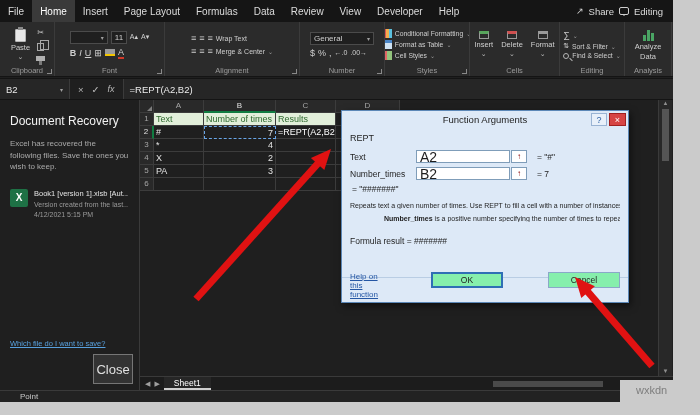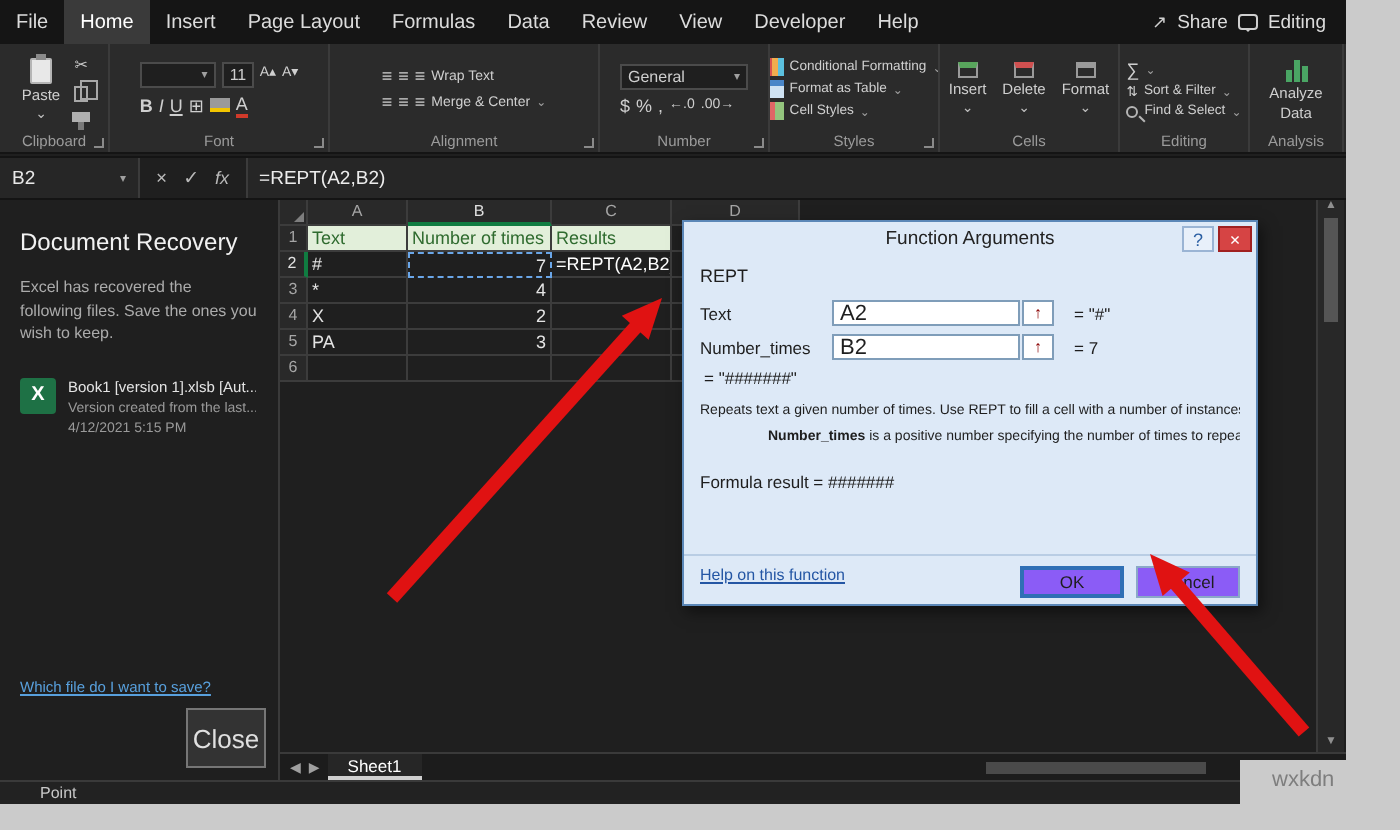--- a/index.html
+++ b/index.html
@@ -126,34 +126,34 @@
   .dtitle { height:17px; display:flex; align-items:center; justify-content:center; font-size:9.5px; color:#222; position:relative; }
   .dhelp { position:absolute; right:21px; top:2px; width:16px; height:13px; background:#e8f0fa; border:1px solid #9ab4d4;
            color:#2b5fa3; font-size:9px; display:flex; align-items:center; justify-content:center; }
   .dclose { position:absolute; right:2px; top:2px; width:17px; height:13px; background:#d64444; border:1px solid #a02020;
             color:#fff; font-size:9px; display:flex; align-items:center; justify-content:center; }
   .dbody { position:relative; padding:3px 8px; height:176px; }
   .fn-name { font-size:9px; margin:2px 0 7px; }
   .drow { display:flex; align-items:center; margin-bottom:4px; font-size:8.5px; }
   .dlabel { width:66px; }
   .dinput { width:94px; height:13px; background:#fff; border:1px solid #7f9db9; display:flex; align-items:center;
-            padding:0 3px; font-size:11px; }
+            padding:0 3px; font-size:14px; }
   .dpick { width:16px; height:13px; background:#fff; border:1px solid #7f9db9; margin-left:1px; color:#8b0000;
            font-size:8px; display:flex; align-items:center; justify-content:center; }
   .dres { margin-left:10px; }
   .interim { font-size:8.5px; margin:3px 0 8px 2px; }
   .ddesc { font-size:7px; white-space:nowrap; overflow:hidden; margin-top:4px; }
   .dargline { font-size:7px; margin:6px 0 0 34px; white-space:nowrap; overflow:hidden; }
   .dresult { font-size:8.5px; margin-top:14px; }
   .dsep { position:absolute; left:0; right:0; bottom:26px; border-top:1px solid #b9cde4; }
   .dfooter { position:absolute; left:8px; right:8px; bottom:5px; display:flex; }
   .dhelp-link { color:#2456a4; text-decoration:underline; font-size:8px; }
   .dbtns { margin-left:auto; display:flex; gap:6px; }
-  .dbtn { width:52px; height:16px; display:flex; align-items:center; justify-content:center; font-size:8.5px;
-          background:#8b5cf6; border:1px solid #8aa8c8; color:#1e1e1e; }
+  .dbtn { width:72px; height:16px; display:flex; align-items:center; justify-content:center; font-size:8.5px;
+          background:#86efac; border:1px solid #8aa8c8; color:#1e1e1e;margin-left:39px; }
   .dbtn.primary { border:2px solid #2f6fb5; }
 
   
   .corner-patch { position:absolute; left:620px; top:380px; width:80px; height:35px; background:#cbcbcb; z-index:30; }
   .watermark { position:absolute; left:636px; top:384px; font-size:11px; color:#7e7e7e; z-index:35; }
   .arrows { position:absolute; left:0; top:0; width:700px; height:415px; z-index:60; pointer-events:none; }
 </style>
 </head>
 <body>
 

